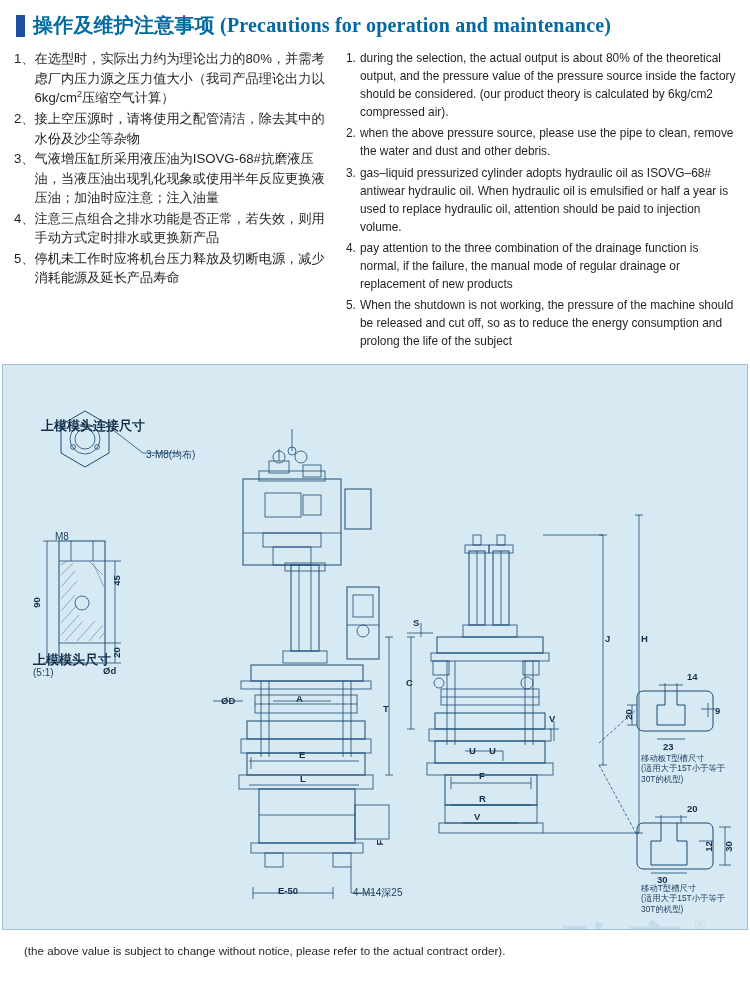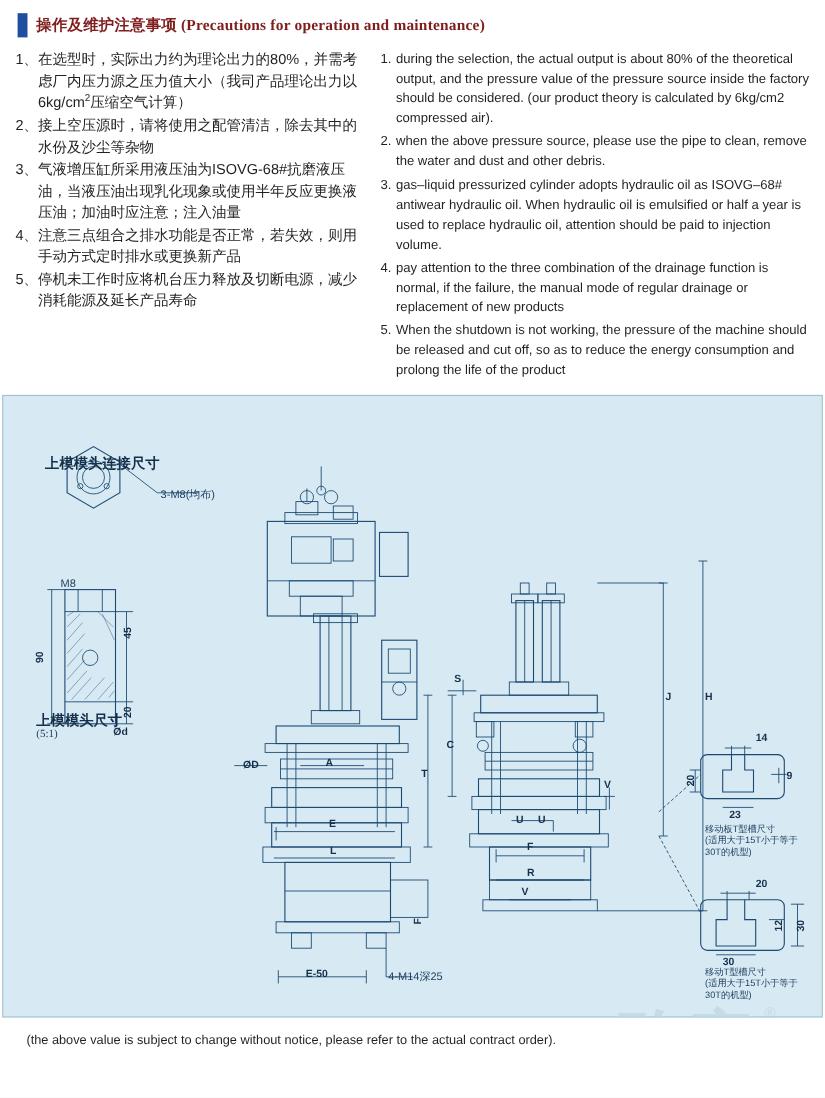--- a/index.html
+++ b/index.html
@@ -21,22 +21,22 @@
   }
   .header .bar {
     width:9px; height:22px;
     background:#1f4ea1;
     margin-right:8px;
     flex:0 0 auto;
   }
   .header .title {
     font-family:"Liberation Serif", serif;
     font-weight:bold;
-    font-size:14px;
-    color:#7f1d1d;
+    font-size:20px;
+    color:#0369a1;
     letter-spacing:0.2px;
     white-space:nowrap;
   }
 
   
   .cols {
     display:flex;
     padding:4px 14px 10px 14px;
     gap:14px;
   }
@@ -77,21 +77,21 @@
   }
   .drawing svg { position:absolute; left:0; top:0; }
 
   
   .lbl {
     position:absolute;
     font-size:10px;
     color:#1b3c5e;
     white-space:nowrap;
   }
-  .lbl.cn { font-size:10px;font-family:Liberation Serif, serif; }
+  .lbl.cn { font-size:10px; }
   .lbl.big {
     font-size:13px;
     font-weight:bold;
     color:#14304c;
   }
   .lbl.dim { font-size:9.5px; font-weight:bold; color:#14304c; }
   .lbl.note { font-size:8.4px; line-height:1.25; color:#1b3c5e; }
   .lbl.rot { transform:rotate(-90deg); transform-origin:center center; }
 
   
@@ -183,21 +183,21 @@
     <div class="en-item">
       <span class="num">3.</span>
       <span class="txt">gas–liquid pressurized cylinder adopts hydraulic oil as ISOVG–68# antiwear hydraulic oil. When hydraulic oil is emulsified or half a year is used to replace hydraulic oil, attention should be paid to injection volume.</span>
     </div>
     <div class="en-item">
       <span class="num">4.</span>
       <span class="txt">pay attention to the three combination of the drainage function is normal, if the failure, the manual mode of regular drainage or replacement of new products</span>
     </div>
     <div class="en-item">
       <span class="num">5.</span>
-      <span class="txt">When the shutdown is not working, the pressure of the machine should be released and cut off, so as to reduce the energy consumption and prolong the life of the product</span>
+      <span class="txt">When the shutdown is not working, the pressure of the machine should be released and cut off, so as to reduce the energy consumption and prolong the life of the subject</span>
     </div>
   </div>
 </div>
 
 <div class="drawing">
 
   <div class="wm-logo">JiuRong</div>
   <div class="wm-cn">玖容</div>
   <div class="wm-r">®</div>
 

